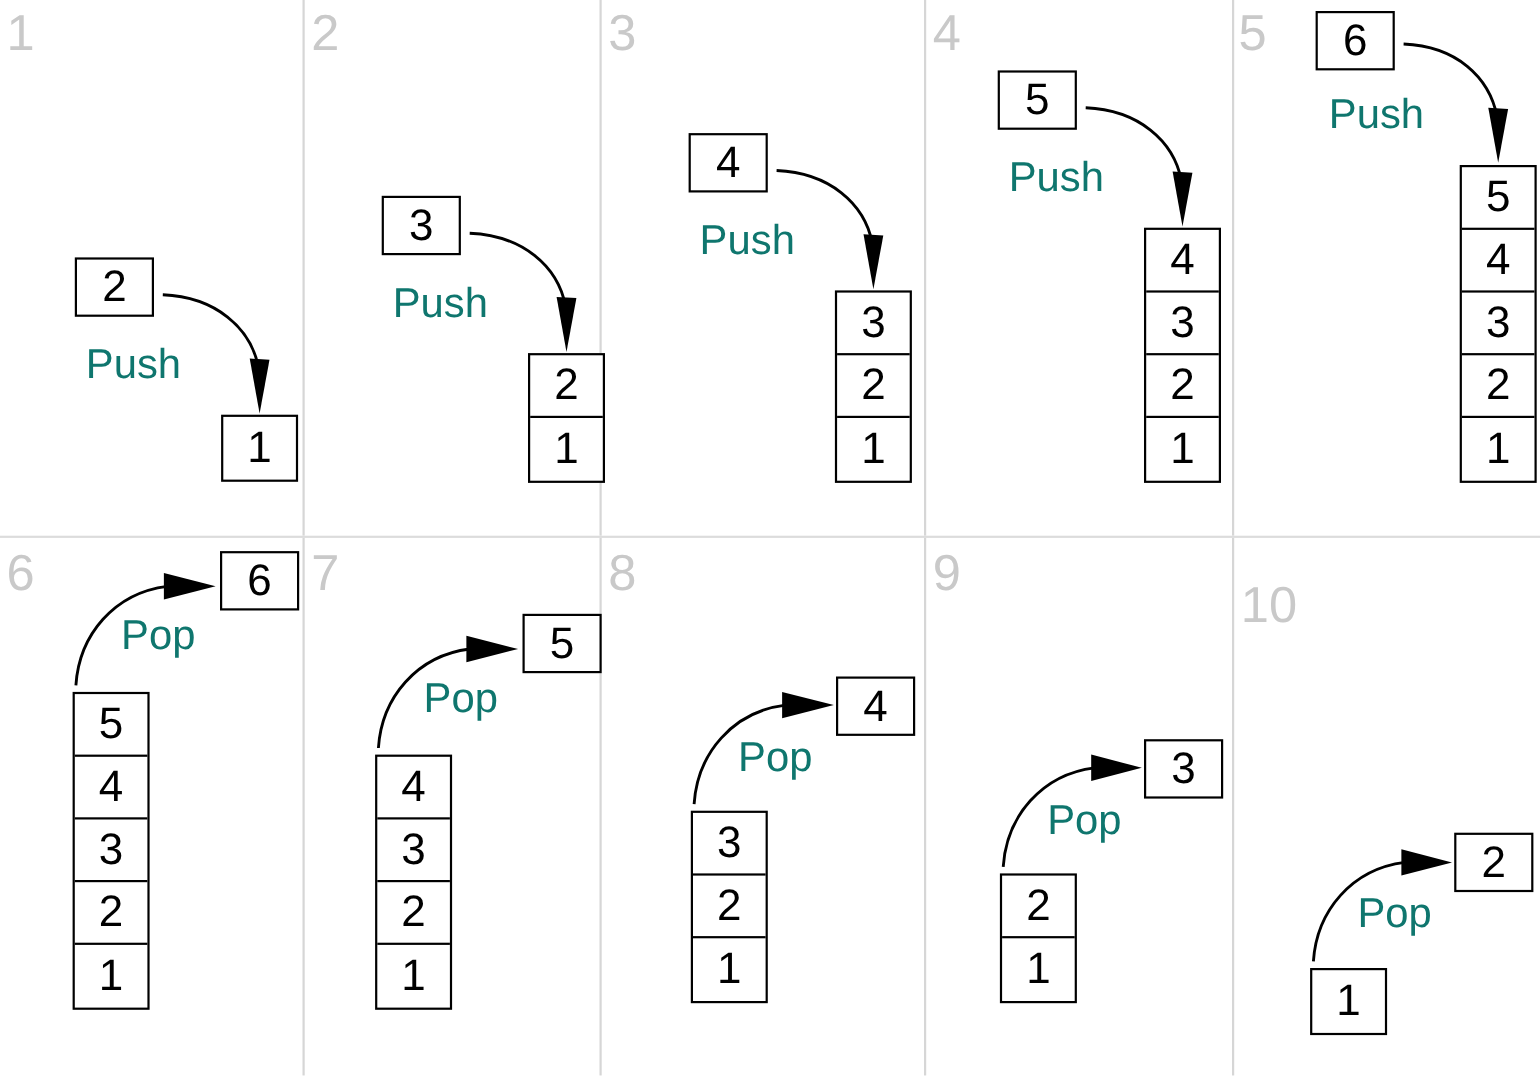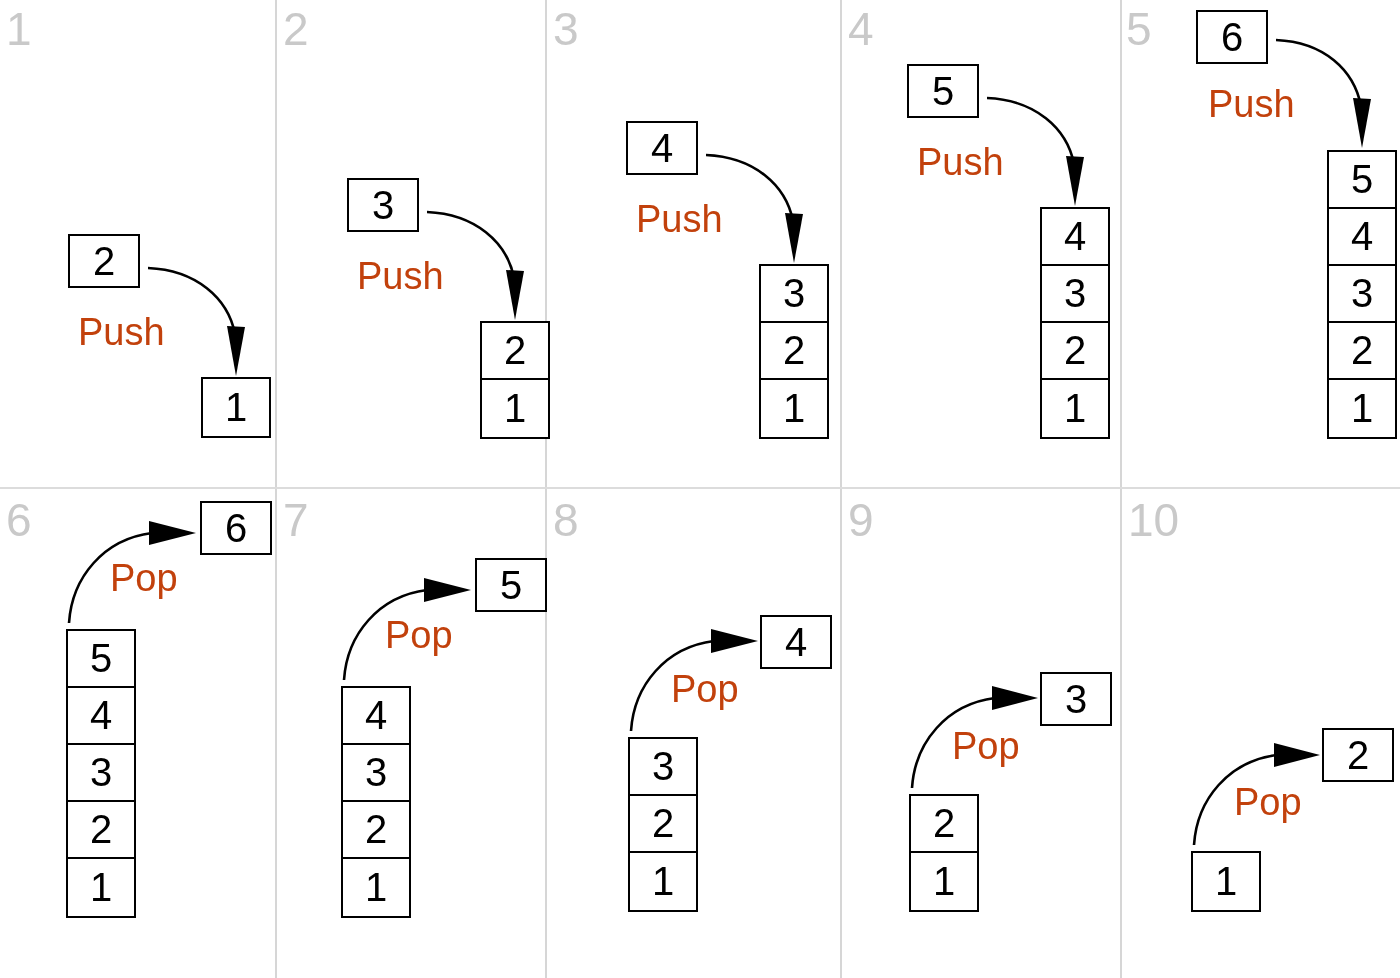--- a/index.html
+++ b/index.html
@@ -73,21 +73,21 @@
     color: #000000;
     font-family: "Liberation Sans", sans-serif;
     box-sizing: border-box;
   }
   .stack-cell:last-child {
     border-bottom: none;
   }
   .op-label {
     position: absolute;
     font-size: 38px;
-    color: #c2410c;
+    color: #0f766e;
     font-family: "Liberation Sans", sans-serif;
     line-height: 1;
     white-space: nowrap;
   }
   .arrow-svg {
     position: absolute;
     overflow: visible;
     pointer-events: none;
   }
 </style>
@@ -272,21 +272,21 @@
     </svg>
 
     <div class="op-label" style="left:110px; top:238px;">Pop</div>
 
     <div class="stack" style="left:67px; top:305px;">
       <div class="stack-cell">2</div>
       <div class="stack-cell">1</div>
     </div>
   </div>
 
-  <div class="panel" style="left:1122px; top:489px; width:278px; height:434px;">
+  <div class="panel" style="left:1122px; top:518px; width:278px; height:434px;">
     <div class="panel-number" style="left:6px; top:8px;">10</div>
 
     <div class="box free-box" style="left:200px; top:239px;">2</div>
 
     <svg class="arrow-svg" style="left:0; top:0; width:278px; height:489px;">
       <path d="M 72 356 C 75 310 107 272 155 266" fill="none" stroke="#000" stroke-width="2.6"></path>
       <polygon points="152,254 152,278 198,266" fill="#000"></polygon>
     </svg>
 
     <div class="op-label" style="left:112px; top:294px;">Pop</div>

